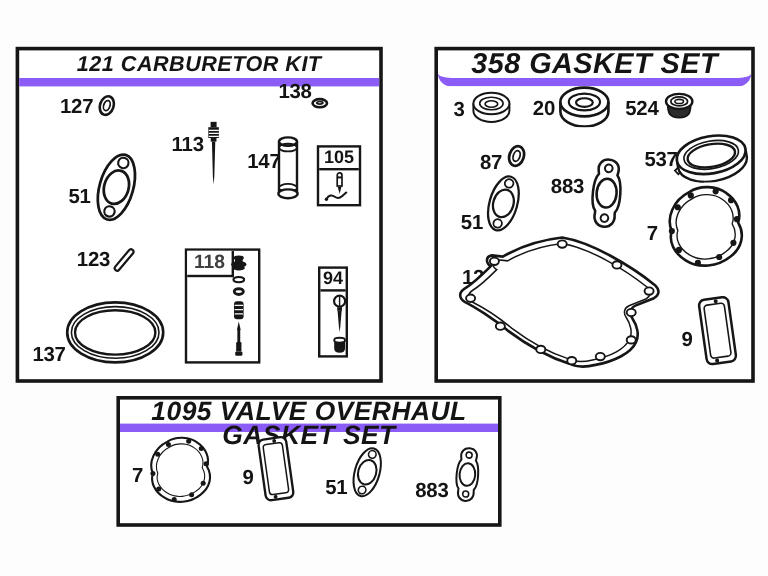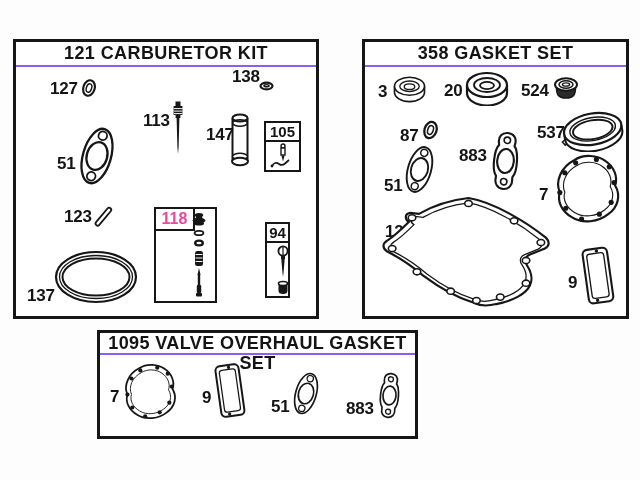--- a/index.html
+++ b/index.html
@@ -1,28 +1,28 @@
 <!DOCTYPE html>
 <html><head>
 <meta charset="utf-8">
 <style>
   html,body{margin:0;padding:0;background:#ffffff;}
   .stage{position:relative;width:640px;height:480px;background:#fdfdfd;overflow:hidden;
          font-family:"Liberation Sans",sans-serif;}
   .pbox{position:absolute;border:3px solid #161616;background:#fff;box-sizing:border-box;}
-  .ptitle{display:block;border-bottom:2px solid #8b5cf6;text-align:center;
-          font-weight:700;color:#141414;letter-spacing:.4px;}
+  .ptitle{display:block;border-bottom:7px solid #8b5cf6;text-align:center;
+          font-weight:700;color:#141414;letter-spacing:.4px;font-style:italic;}
   .plabel{position:absolute;font-weight:700;font-size:17px;color:#141414;
           letter-spacing:-.2px;line-height:1;white-space:nowrap;}
   .sbox{position:absolute;border:2px solid #161616;background:#fff;box-sizing:border-box;}
   .sbox .cap{display:block;text-align:center;font-weight:700;font-size:15px;color:#141414;
              border-bottom:2px solid #161616;line-height:17px;height:17px;}
   .corner{position:absolute;left:0;top:0;width:37px;height:20px;border-right:2px solid #161616;
           border-bottom:2px solid #161616;text-align:center;font-weight:700;font-size:16px;
-          color:#ec4899;line-height:19px;background:#fff;}
+          color:#404040;line-height:19px;background:#fff;}
   svg.part{position:absolute;overflow:visible;}
 </style>
 </head>
 <body>
 
 <div class="stage">
 
   <svg width="0" height="0" style="position:absolute" aria-hidden="true">
     <defs>
       <symbol id="s-oring" viewBox="0 0 20 24">
@@ -210,21 +210,21 @@
       <ellipse cx="16" cy="39.5" rx="4.5" ry="2" fill="#fff" stroke="#161616" stroke-width="1.6"></ellipse>
     </svg>
   </div>
 
   <div class="plabel" style="left:27px;top:268px;margin-top:19px;">137</div>
   <svg class="part" style="left:54px;top:250px;" width="84" height="54">
       <use href="#s-oring137"></use>
     </svg>
 
   <div class="pbox" style="left:362px;top:39px;width:267px;height:280px;">
-    <span class="ptitle" style="height:23px;line-height:23px;font-size:18px;">358 GASKET SET</span>
+    <span class="ptitle" style="height:23px;line-height:23px;font-size:24px;border-radius:11px;">358 GASKET SET</span>
   </div>
   <div class="plabel" style="left:378px;top:83px;">3</div>
   <svg class="part" style="left:393px;top:74px;" width="33" height="29">
       <use href="#s-seal"></use>
     </svg>
   <div class="plabel" style="left:444px;top:82px;">20</div>
   <svg class="part" style="left:464px;top:70px;" width="46" height="36">
       <use href="#s-seal"></use>
     </svg>
   <div class="plabel" style="left:521px;top:82px;">524</div>
@@ -254,21 +254,21 @@
   <div class="plabel" style="left:385px;top:223px;">12</div>
   <svg class="part" style="left:379px;top:194px;" width="183" height="117">
       <use href="#s-gasket12"></use>
     </svg>
   <div class="plabel" style="left:568px;top:274px;">9</div>
   <svg class="part" style="left:580px;top:243px;" width="36" height="66">
       <use href="#s-gasket9"></use>
     </svg>
 
   <div class="pbox" style="left:97px;top:330px;width:321px;height:109px;">
-    <span class="ptitle" style="height:20px;line-height:20px;font-size:18px;">1095 VALVE OVERHAUL GASKET SET</span>
+    <span class="ptitle" style="height:20px;line-height:20px;font-size:22px;">1095 VALVE OVERHAUL GASKET SET</span>
   </div>
   <div class="plabel" style="left:110px;top:388px;">7</div>
   <svg class="part" style="left:121px;top:361px;" width="58" height="64">
       <use href="#s-gasket7"></use>
     </svg>
   <div class="plabel" style="left:202px;top:389px;">9</div>
   <svg class="part" style="left:213px;top:359px;" width="34" height="64">
       <use href="#s-gasket9"></use>
     </svg>
   <div class="plabel" style="left:271px;top:398px;">51</div>

